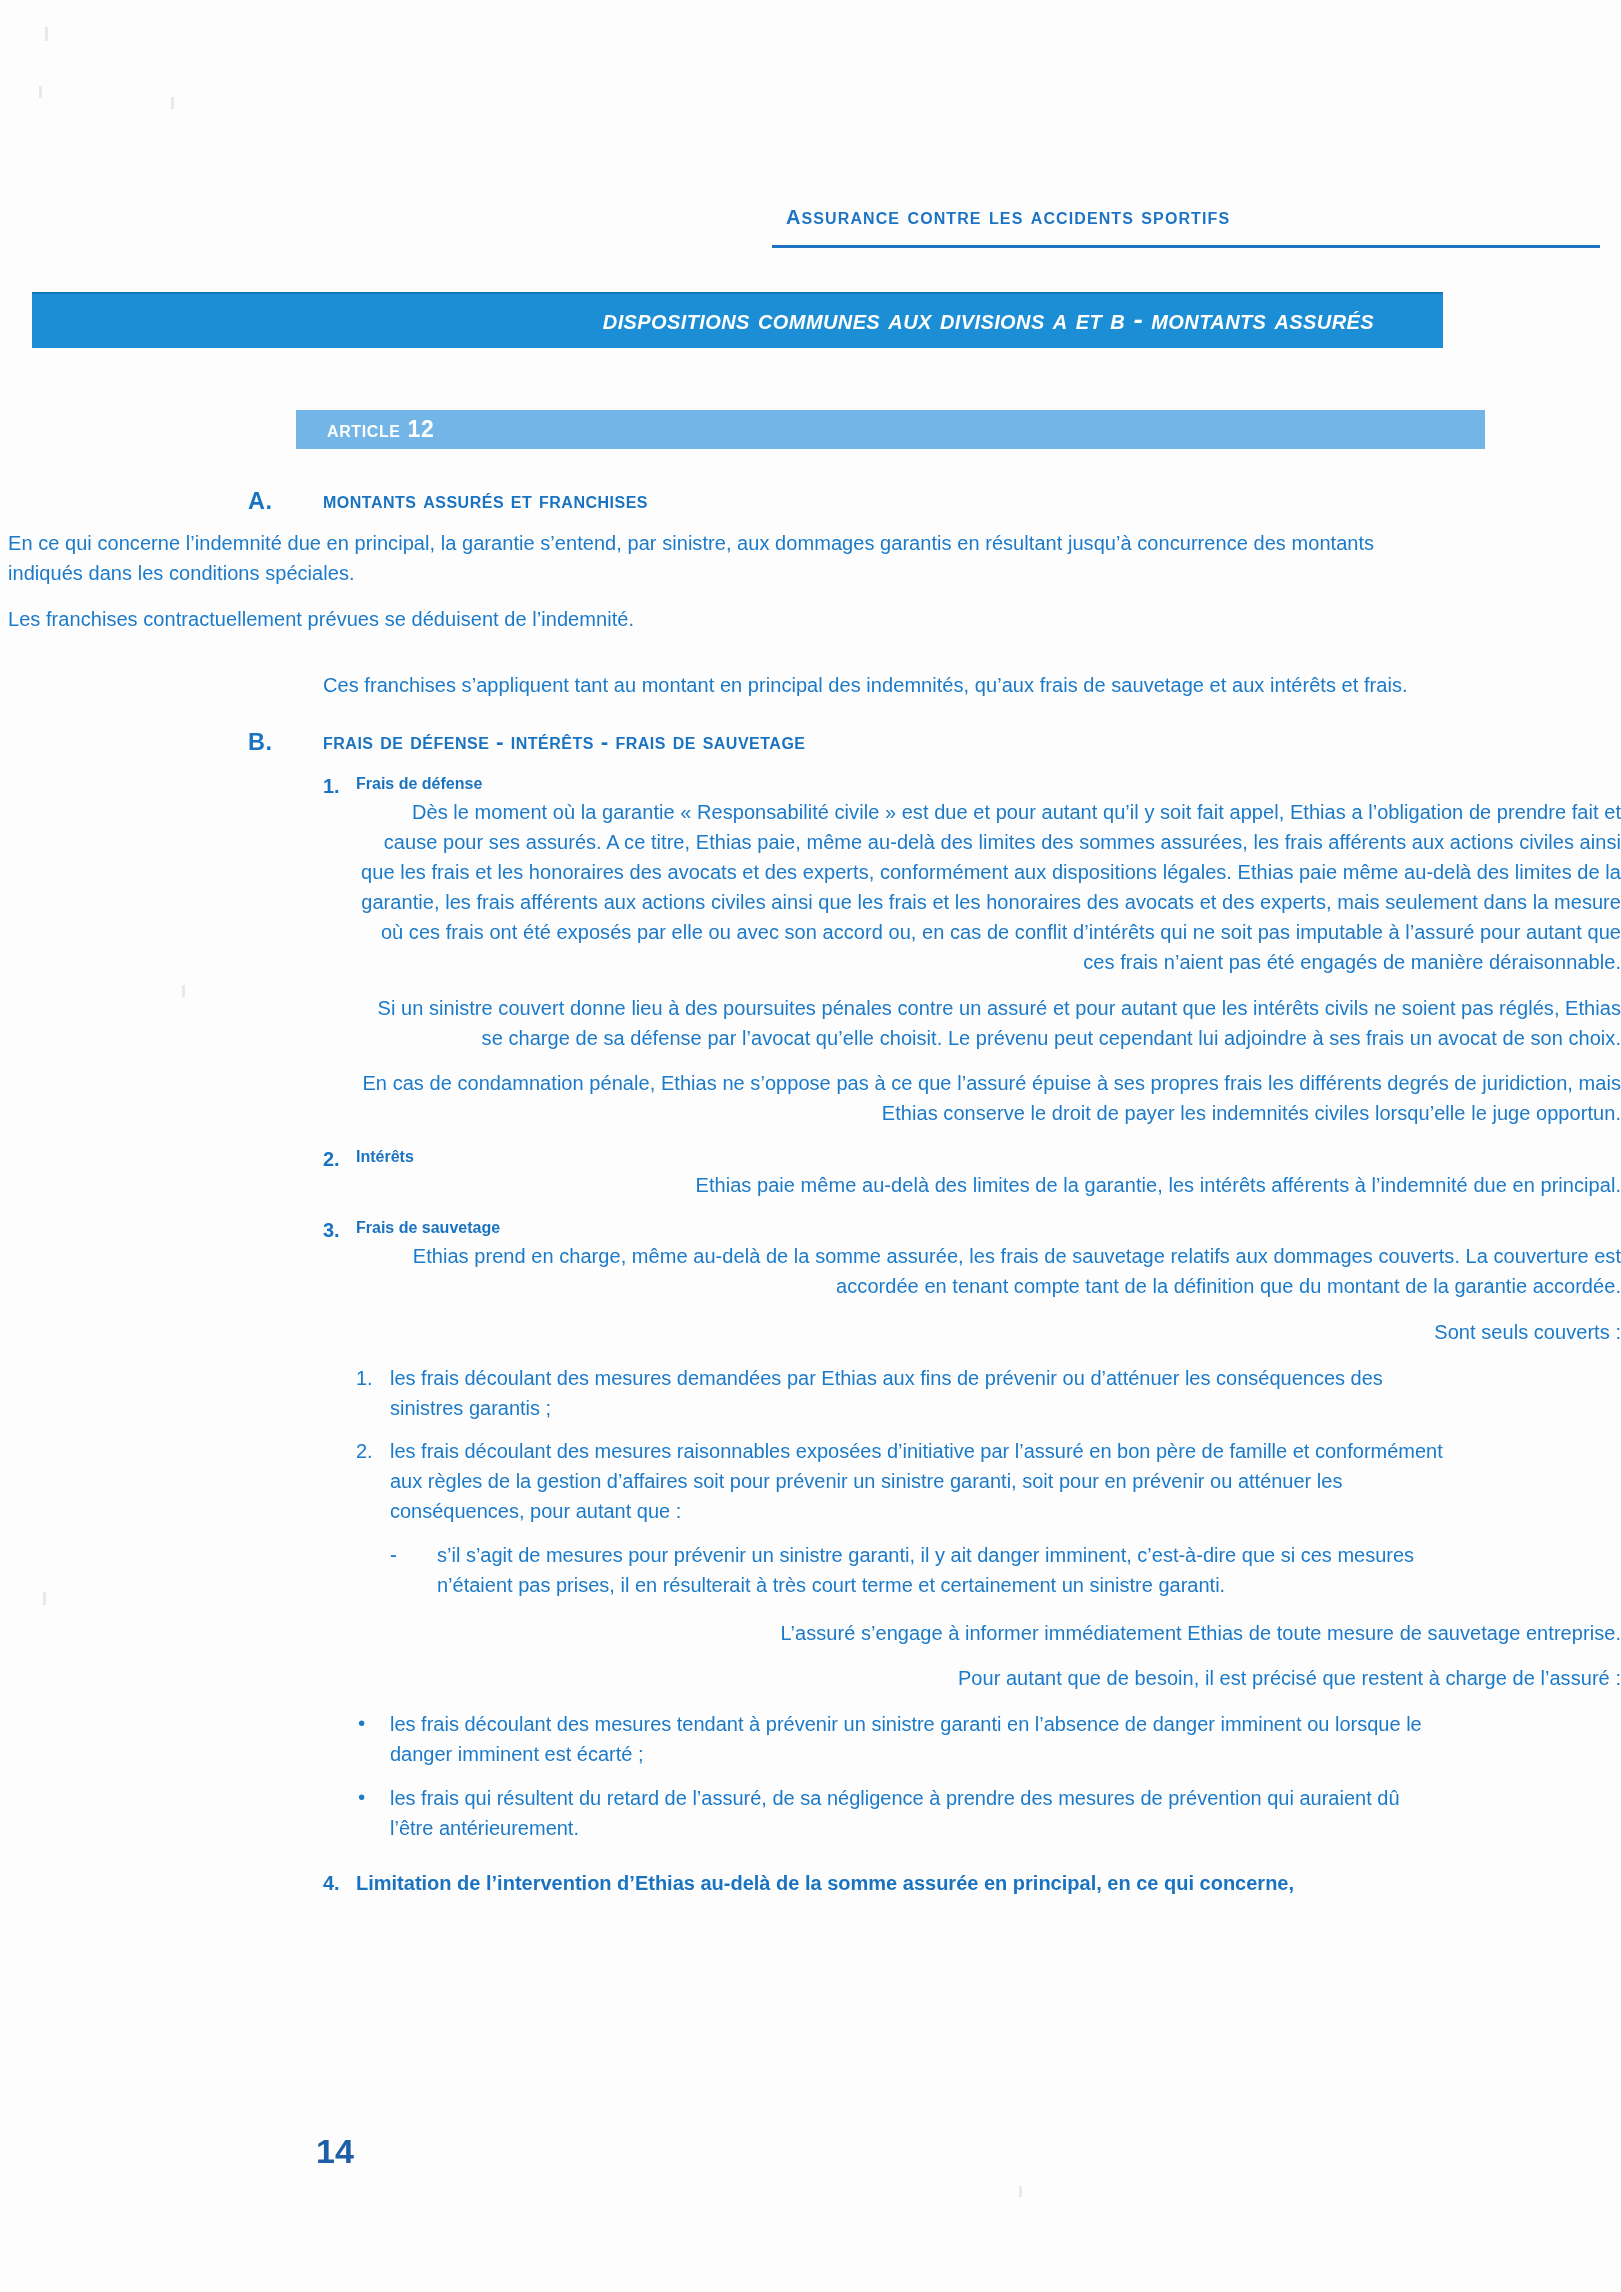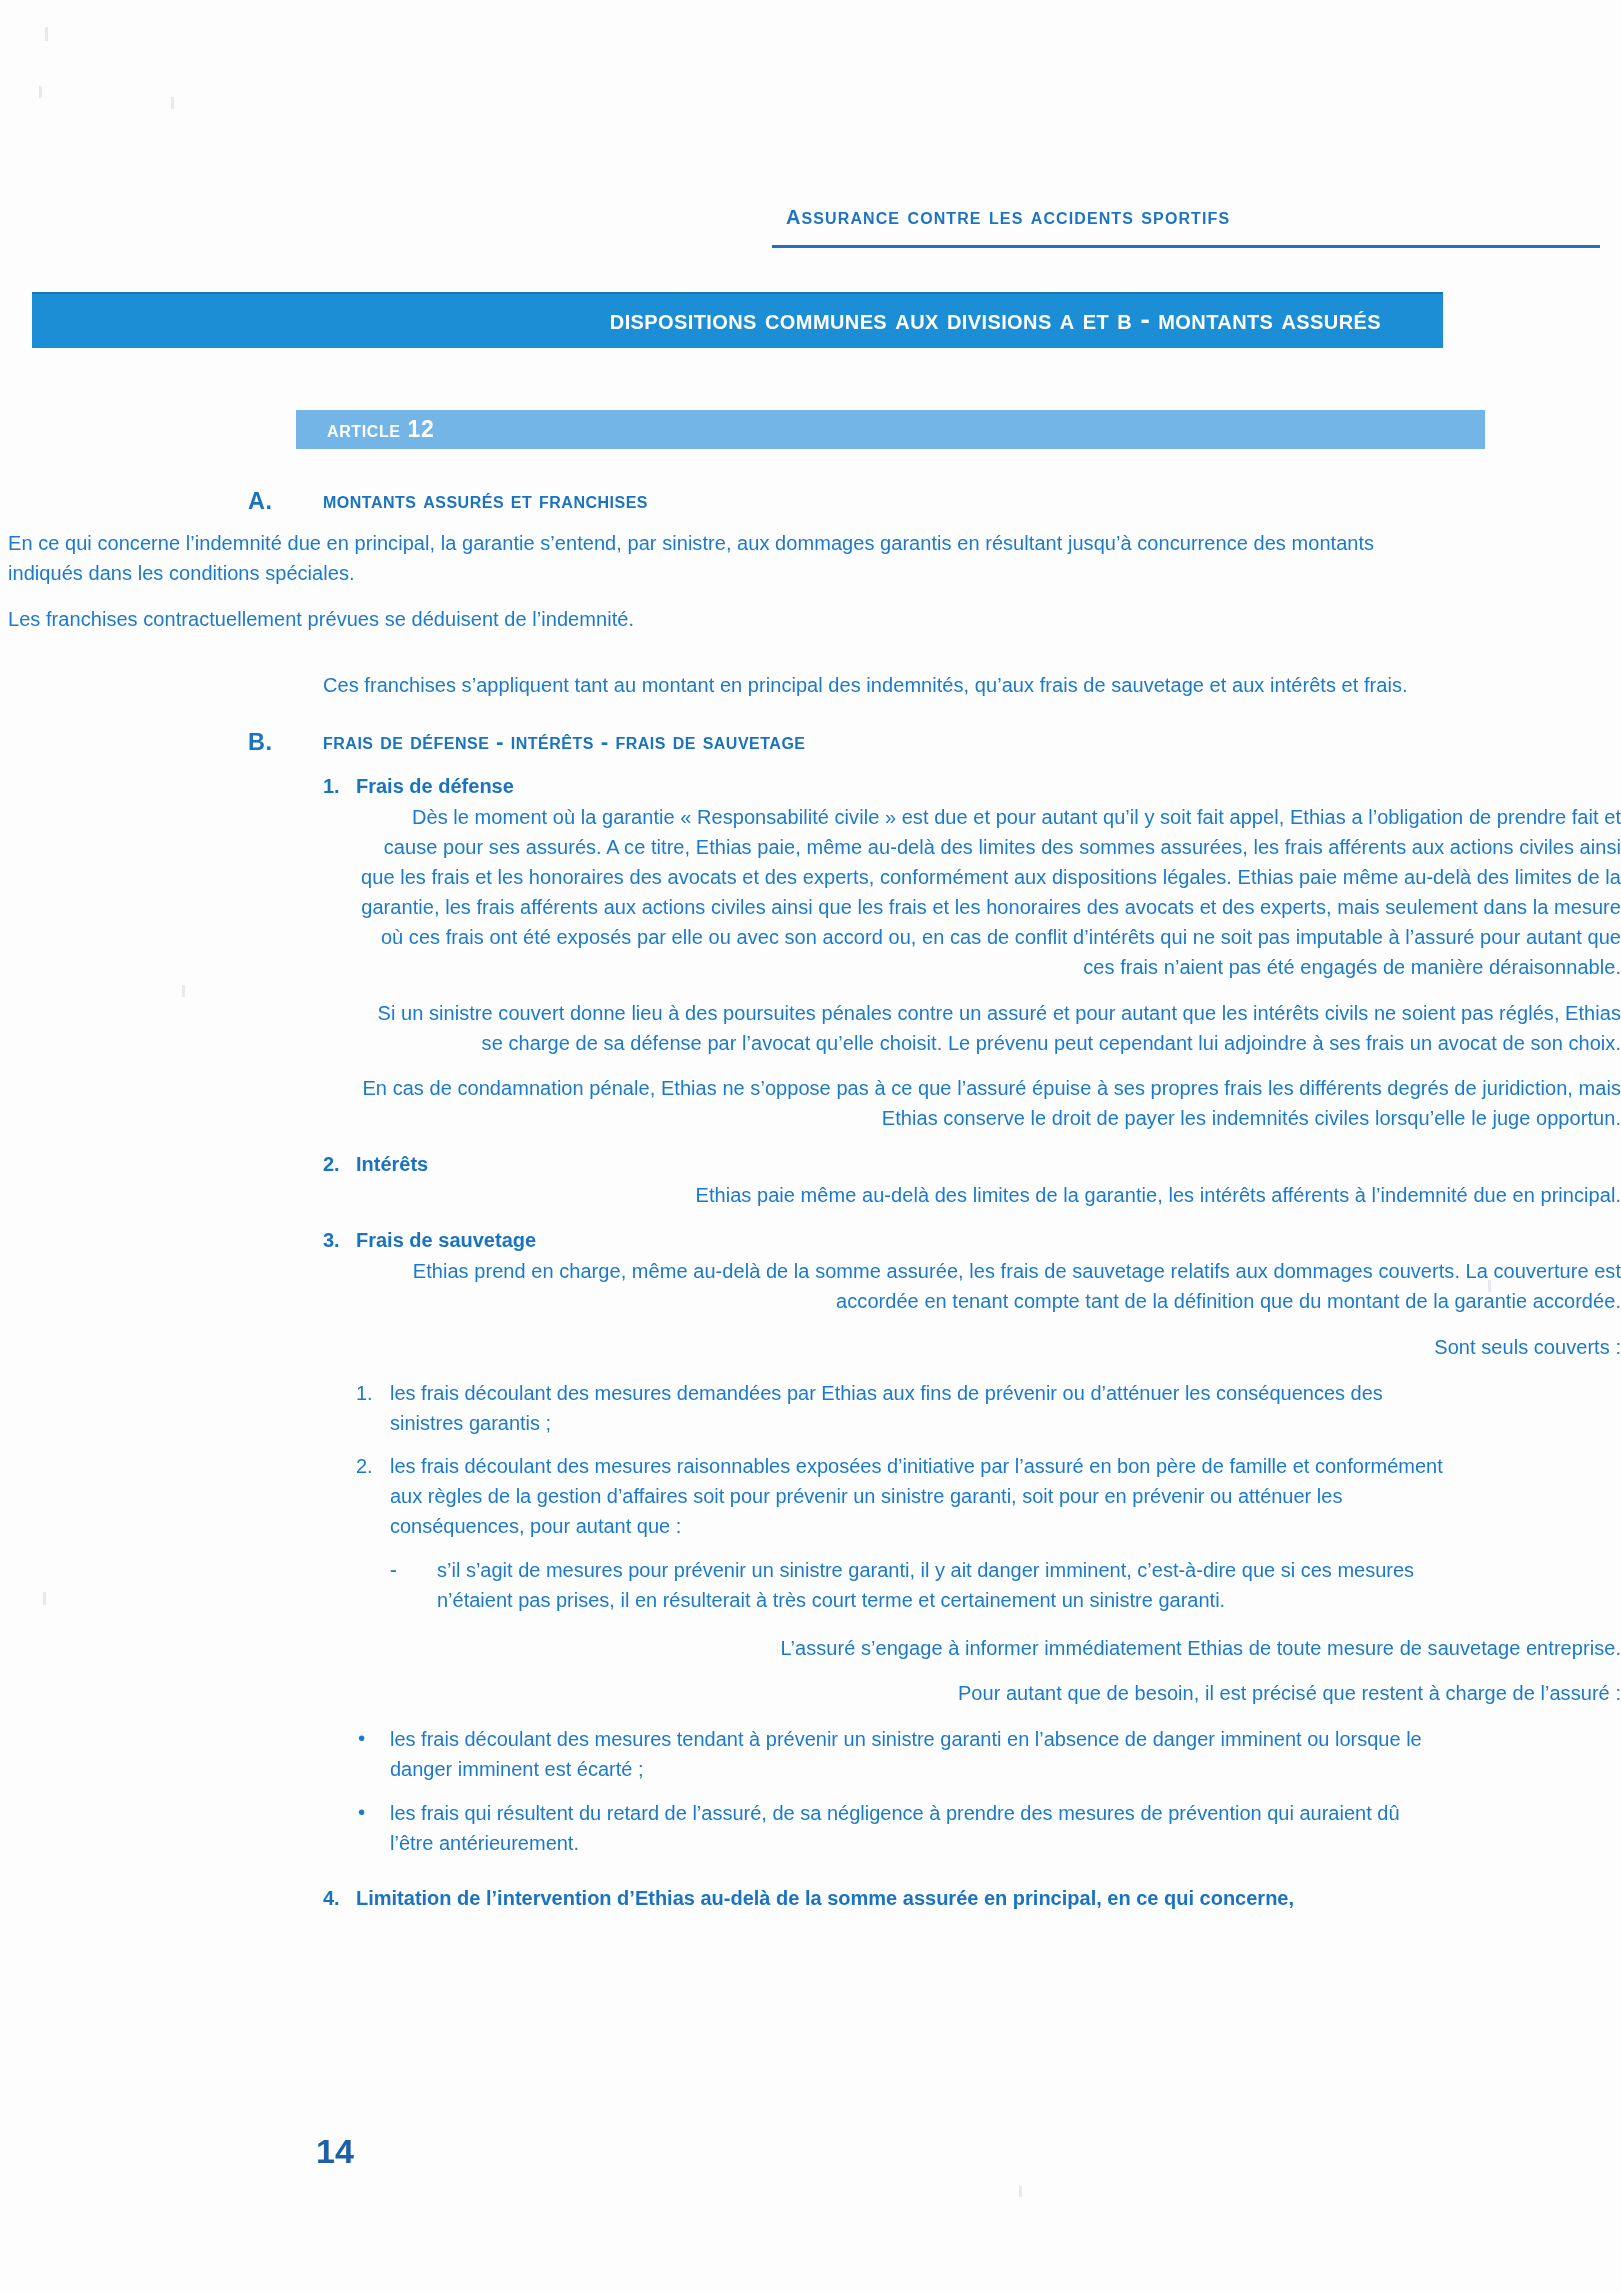--- a/index.html
+++ b/index.html
@@ -55,29 +55,30 @@
     position: absolute;
     left: 32px;
     top: 292px;
     width: 1411px;
     height: 56px;
     background: #1b8ed6;
     box-shadow: inset 0 2px 0 #1577b8;
   }
   .banner-text {
     position: absolute;
-    right: 62px;
+    right: 69px;
     top: 11.8px;
     color: #ffffff;
     font-size: 28px;
     font-weight: bold;
     font-variant: small-caps;
     text-transform: lowercase;
     letter-spacing: 0.4px;
     white-space: nowrap;
+    font-style: italic;
   }
 
   .article-bar {
     position: absolute;
     left: 296px;
     top: 410px;
     width: 1189px;
     height: 39px;
     background: #74b5e8;
   }
@@ -140,21 +141,21 @@
   .sub-num {
     position: absolute;
     left: 323px;
     top: 0;
     color: #1a73c1;
     font-size: 20px;
     font-weight: bold;
   }
   .sub-title {
     color: #1a73c1;
-    font-size: 20px;
+    font-size: 16px;
     font-weight: bold;
     margin-bottom: 3.9px;
   }
   .sub p.body {
     padding-left: 0;
     padding-right: 0;
     margin-bottom: 15.7px;
     text-align: right;
   }
   .sub .wrap { padding-right: 211px; }

